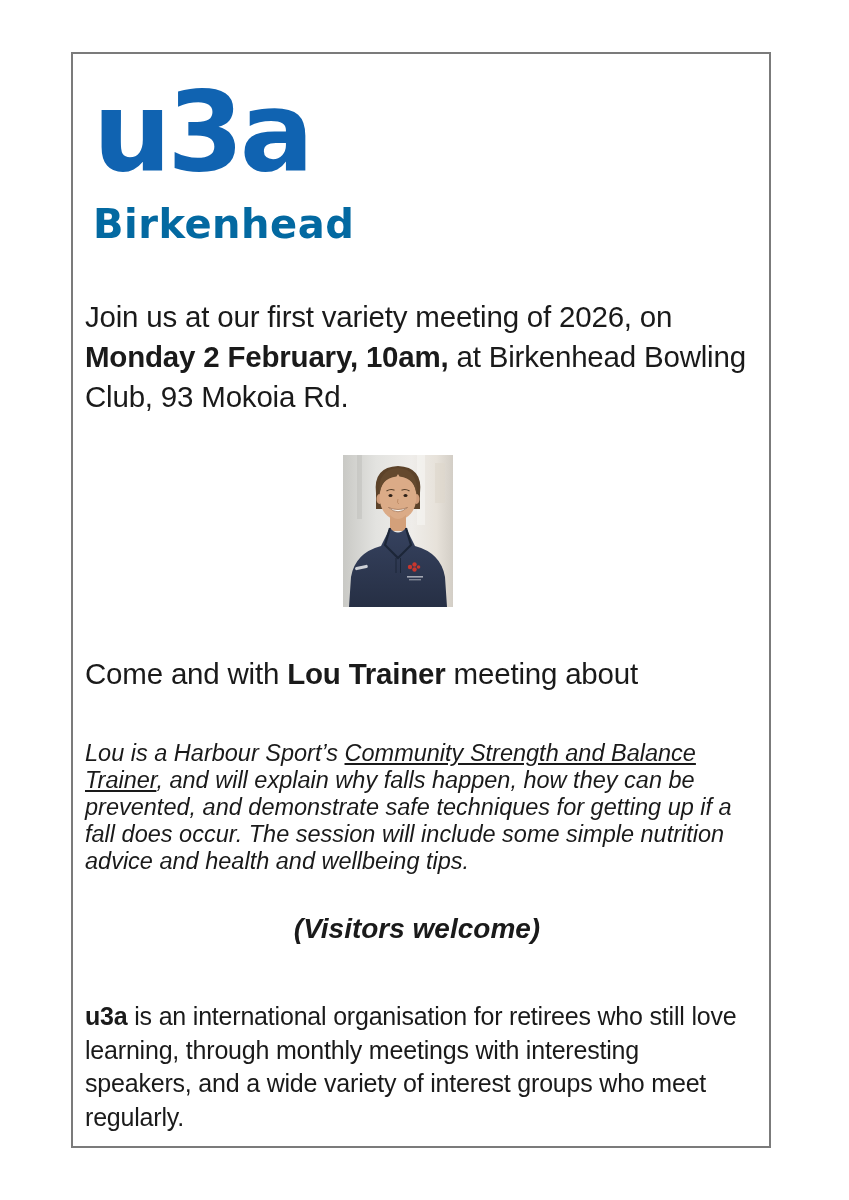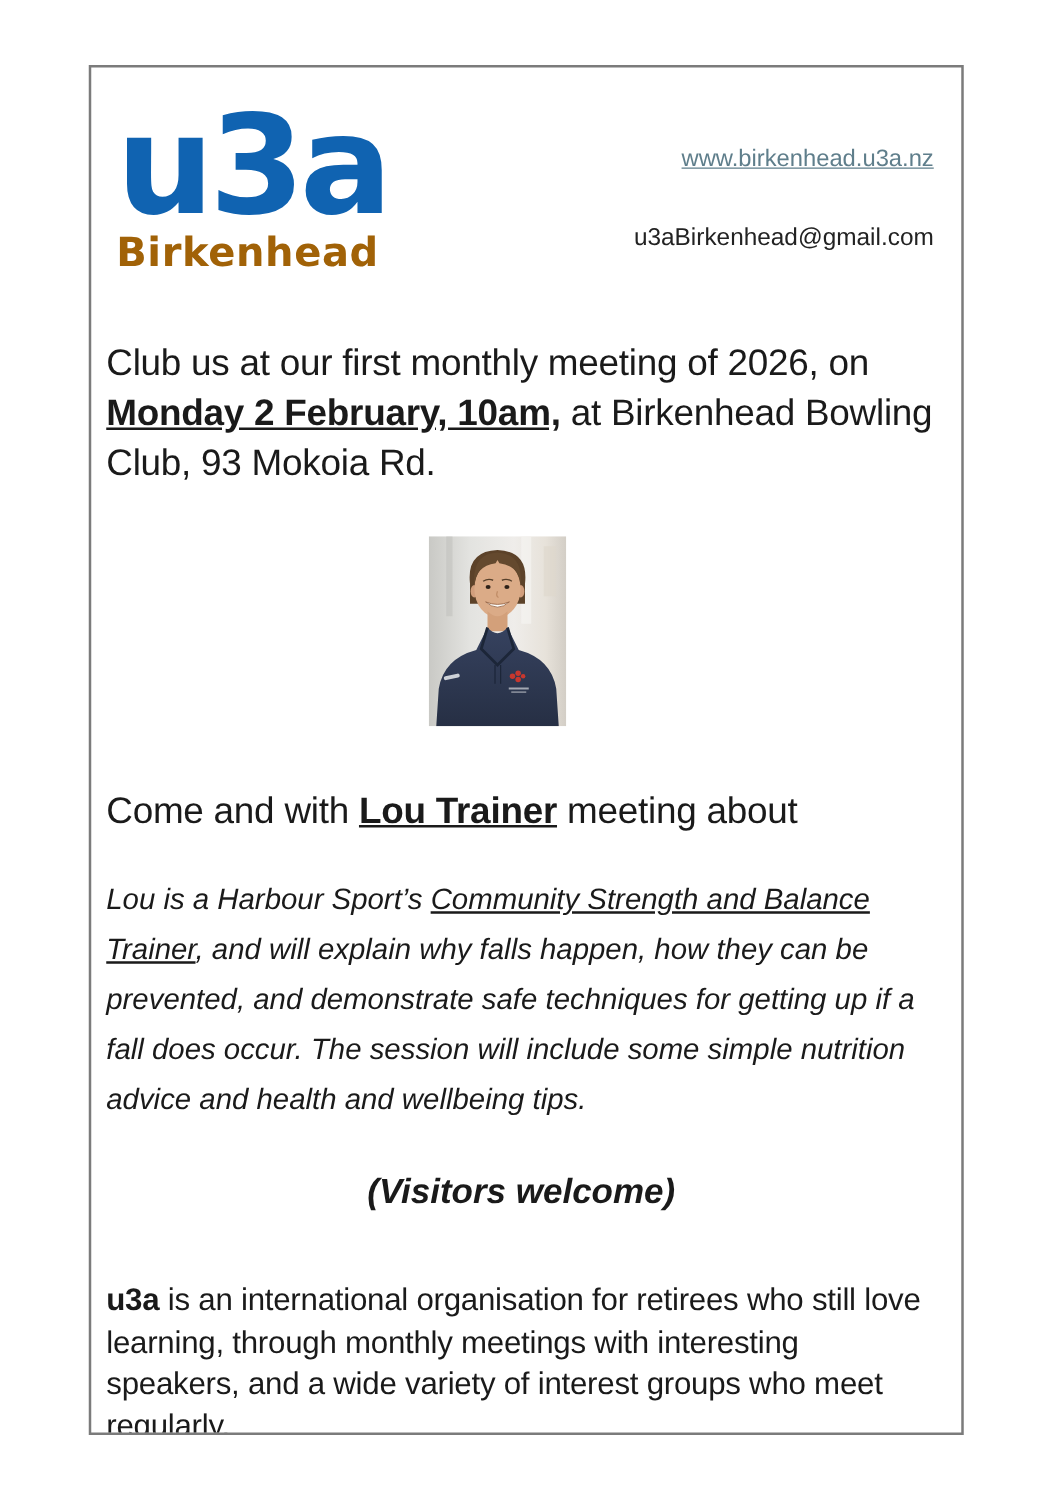--- a/index.html
+++ b/index.html
@@ -35,24 +35,24 @@
     font-family: "DejaVu Sans", sans-serif;
     font-weight: bold;
     font-size: 110px;
     line-height: 0.92;
     letter-spacing: -4px;
     color: #1063b1;
   }
   .logo-sub {
     font-family: "DejaVu Sans", sans-serif;
     font-weight: bold;
-    font-size: 32px;
+    font-size: 40px;
     letter-spacing: 0.5px;
-    color: #a16207;
-    margin-top: 0;
+    color: #0369a1;
+    margin-top: 18px;
   }
   .contact {
     text-align: right;
     padding-top: 35px;
     padding-right: 2px;
   }
   .website {
     display: inline-block;
     font-size: 19px;
     color: #5f7e8b;
@@ -64,37 +64,37 @@
     font-size: 19.5px;
     color: #222222;
   }
   
   .intro {
     margin: 50px 0 0 0;
     font-size: 29.5px;
     line-height: 40px;
     letter-spacing: -0.2px;
   }
-  .intro b, .speaker b { font-weight: 700; text-decoration: underline; }
+  .intro b, .speaker b { font-weight: 700; }
   .photo-wrap {
     margin-top: 38px;
     text-align: center;
     transform: translateX(-19px);
   }
   .photo { display: inline-block; }
   .speaker {
     margin: 40px 0 0 0;
     font-size: 29.5px;
     line-height: 45px;
     letter-spacing: -0.2px;
   }
   .desc {
-    margin: 28px 0 0 0;
+    margin: 44px 0 0 0;
     font-size: 23.5px;
-    line-height: 40px;
+    line-height: 27px;
     font-style: italic;
   }
   .desc .underlined { text-decoration: underline; }
   .visitors {
     margin: 38px 0 0 0;
     text-align: center;
     font-size: 28px;
     font-weight: bold;
     font-style: italic;
   }
@@ -109,27 +109,23 @@
 </head>
 <body>
 
 <div class="sheet">
 
   <div class="header">
     <div class="logo">
       <div class="logo-u3a">u3a</div>
       <div class="logo-sub">Birkenhead</div>
     </div>
-    <div class="contact">
-      <a class="website">www.birkenhead.u3a.nz</a>
-      <div class="email">u3aBirkenhead@gmail.com</div>
-    </div>
   </div>
 
-  <p class="intro"><span>Club us at our first monthly meeting of 2026, on </span><b>Monday 2 February, 10am,</b><span> at Birkenhead Bowling Club, 93 Mokoia Rd.</span></p>
+  <p class="intro"><span>Join us at our first variety meeting of 2026, on </span><b>Monday 2 February, 10am,</b><span> at Birkenhead Bowling Club, 93 Mokoia Rd.</span></p>
 
   <div class="photo-wrap">
     <svg class="photo" width="110" height="152" viewBox="0 0 110 152" aria-hidden="true">
       <defs>
         <linearGradient id="pbg" x1="0" x2="1" y1="0" y2="0">
           <stop offset="0" stop-color="#c9c9c5"></stop>
           <stop offset="0.3" stop-color="#e3e3e0"></stop>
           <stop offset="0.62" stop-color="#efedea"></stop>
           <stop offset="0.85" stop-color="#e7e2da"></stop>
           <stop offset="1" stop-color="#d3cec6"></stop>

